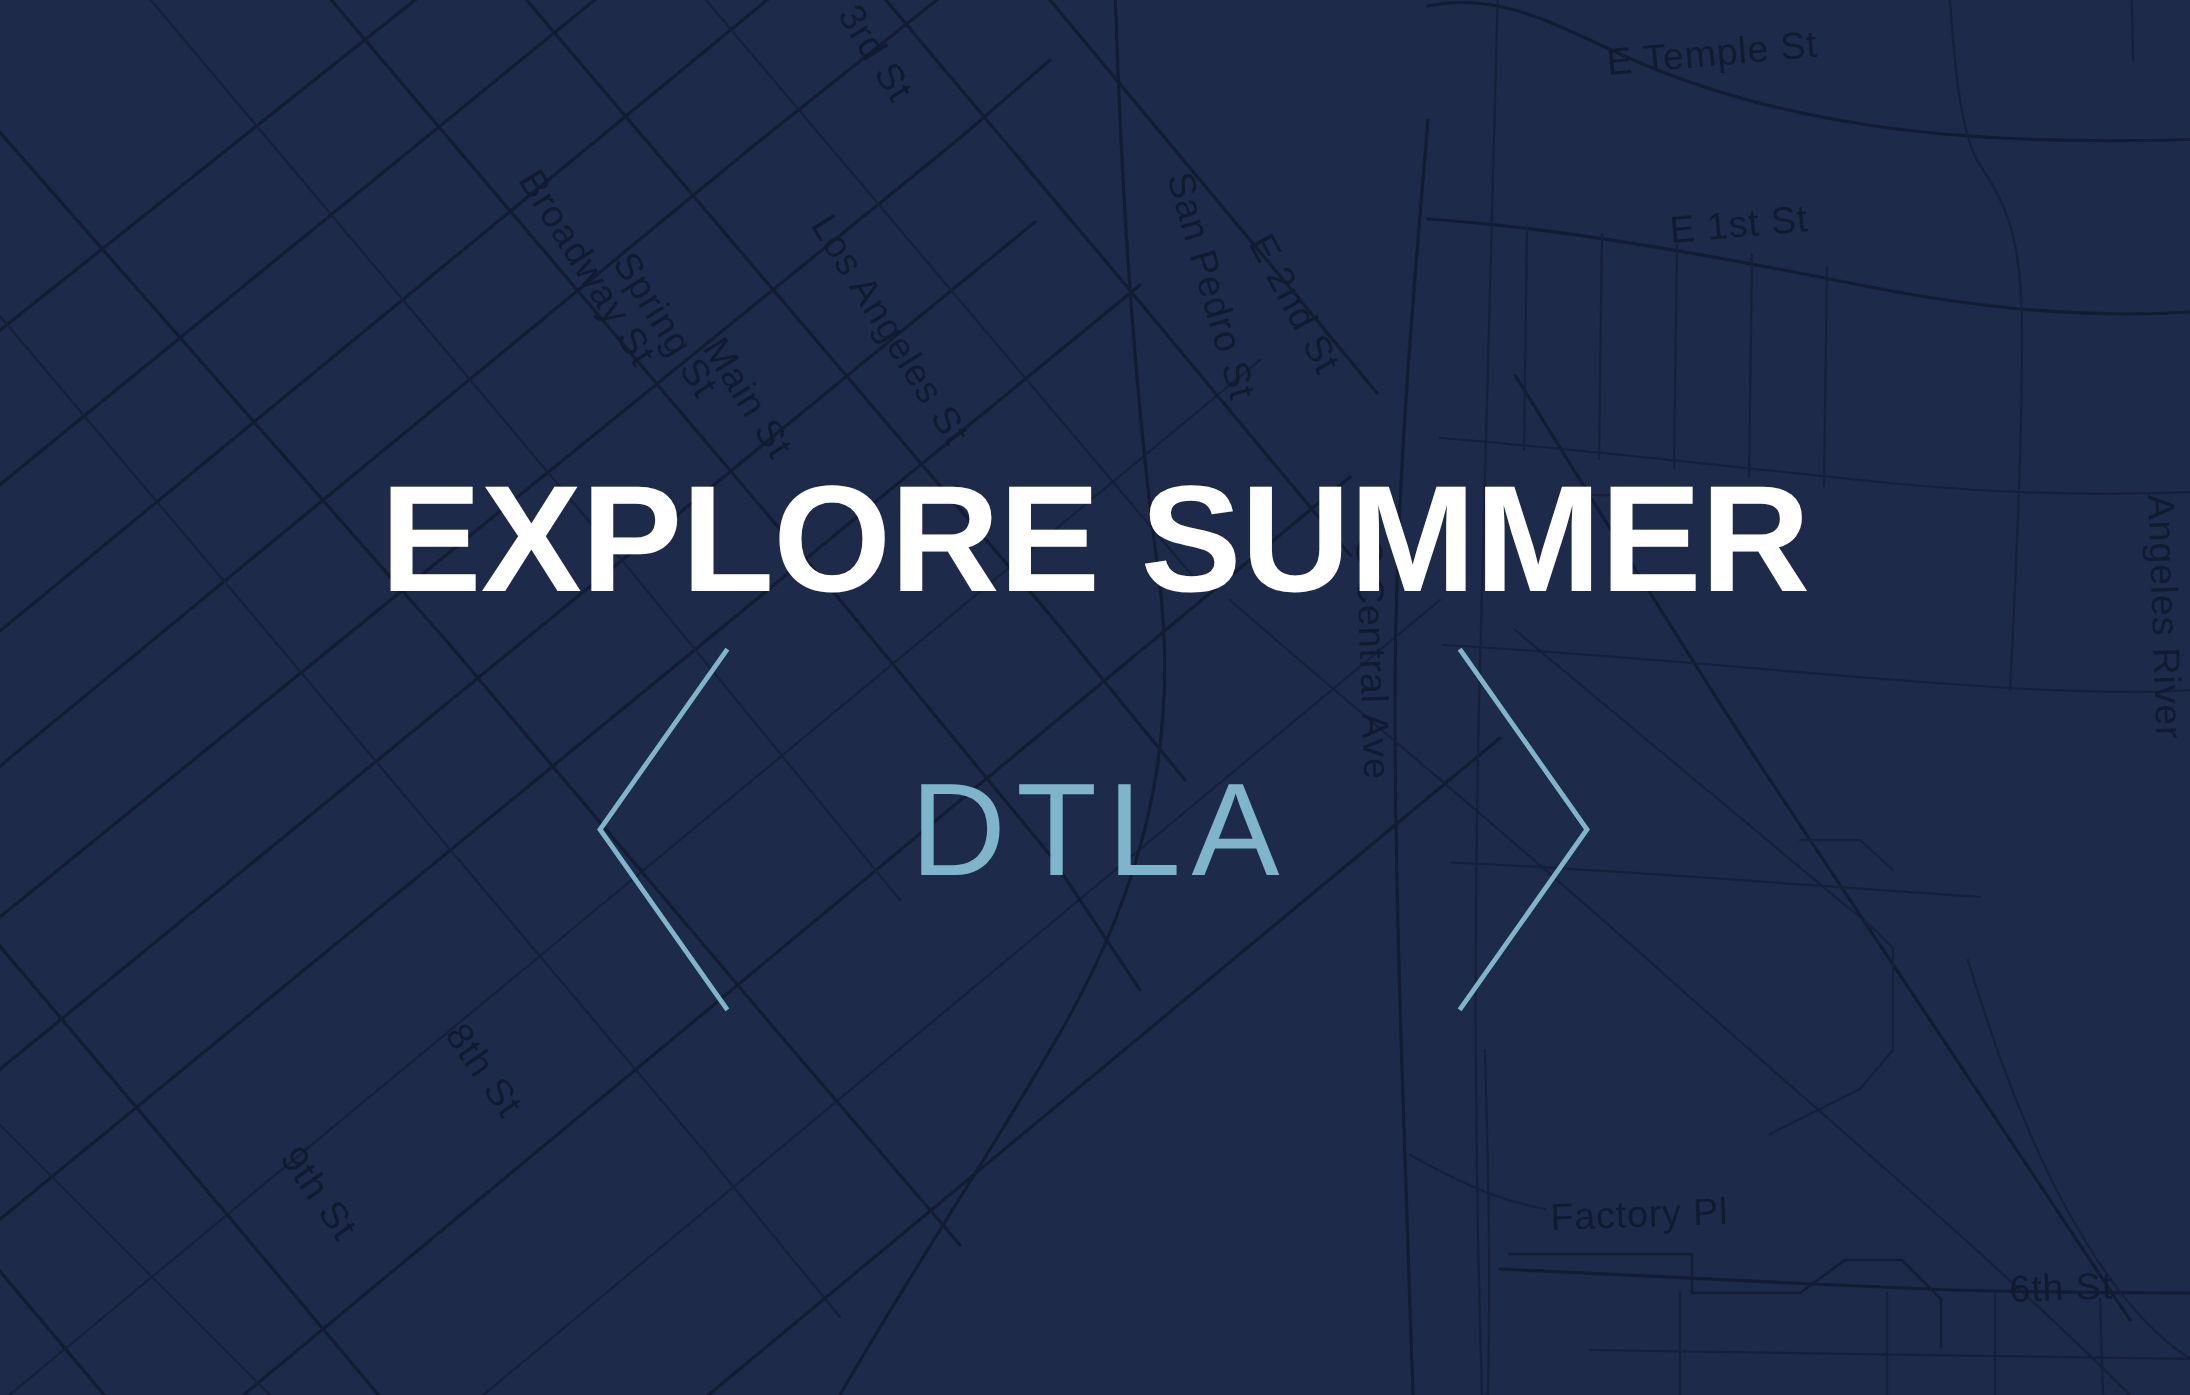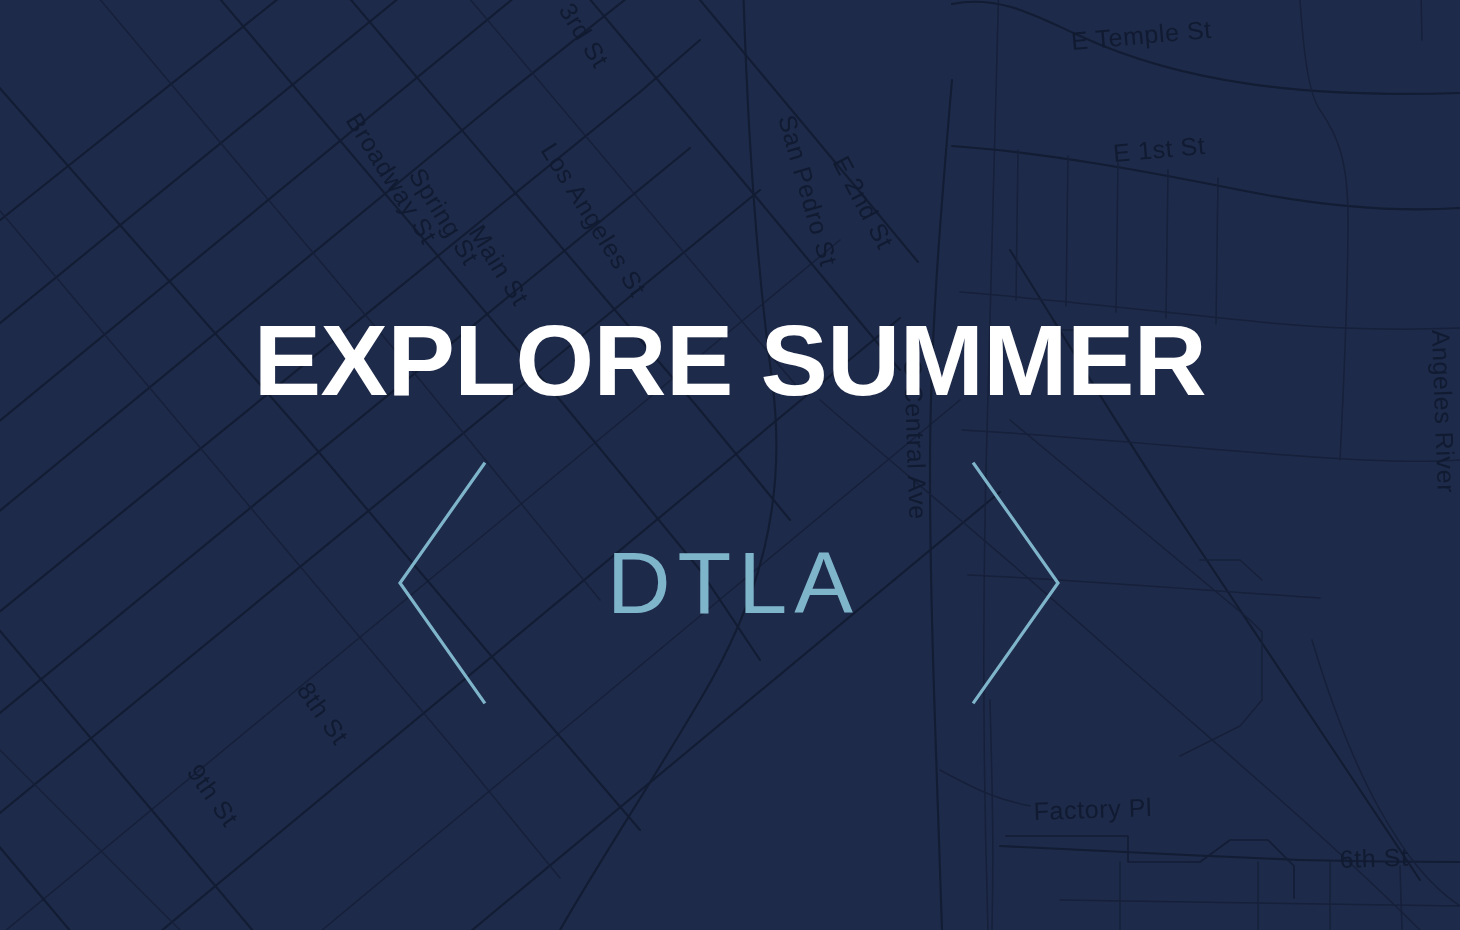--- a/index.html
+++ b/index.html
@@ -83,21 +83,21 @@
     line-height: 1;
     letter-spacing: -0.5px;
     white-space: nowrap;
     -webkit-font-smoothing: antialiased;
   }
 
   #subtitle-row {
     position: absolute;
     left: 0;
     right: 0;
-    top: 459px;
+    top: 429px;
     height: 248px;
     text-align: right;
   }
 
   .bracket {
     position: absolute;
     top: 0;
     width: 96px;
     height: 248px;
   }

